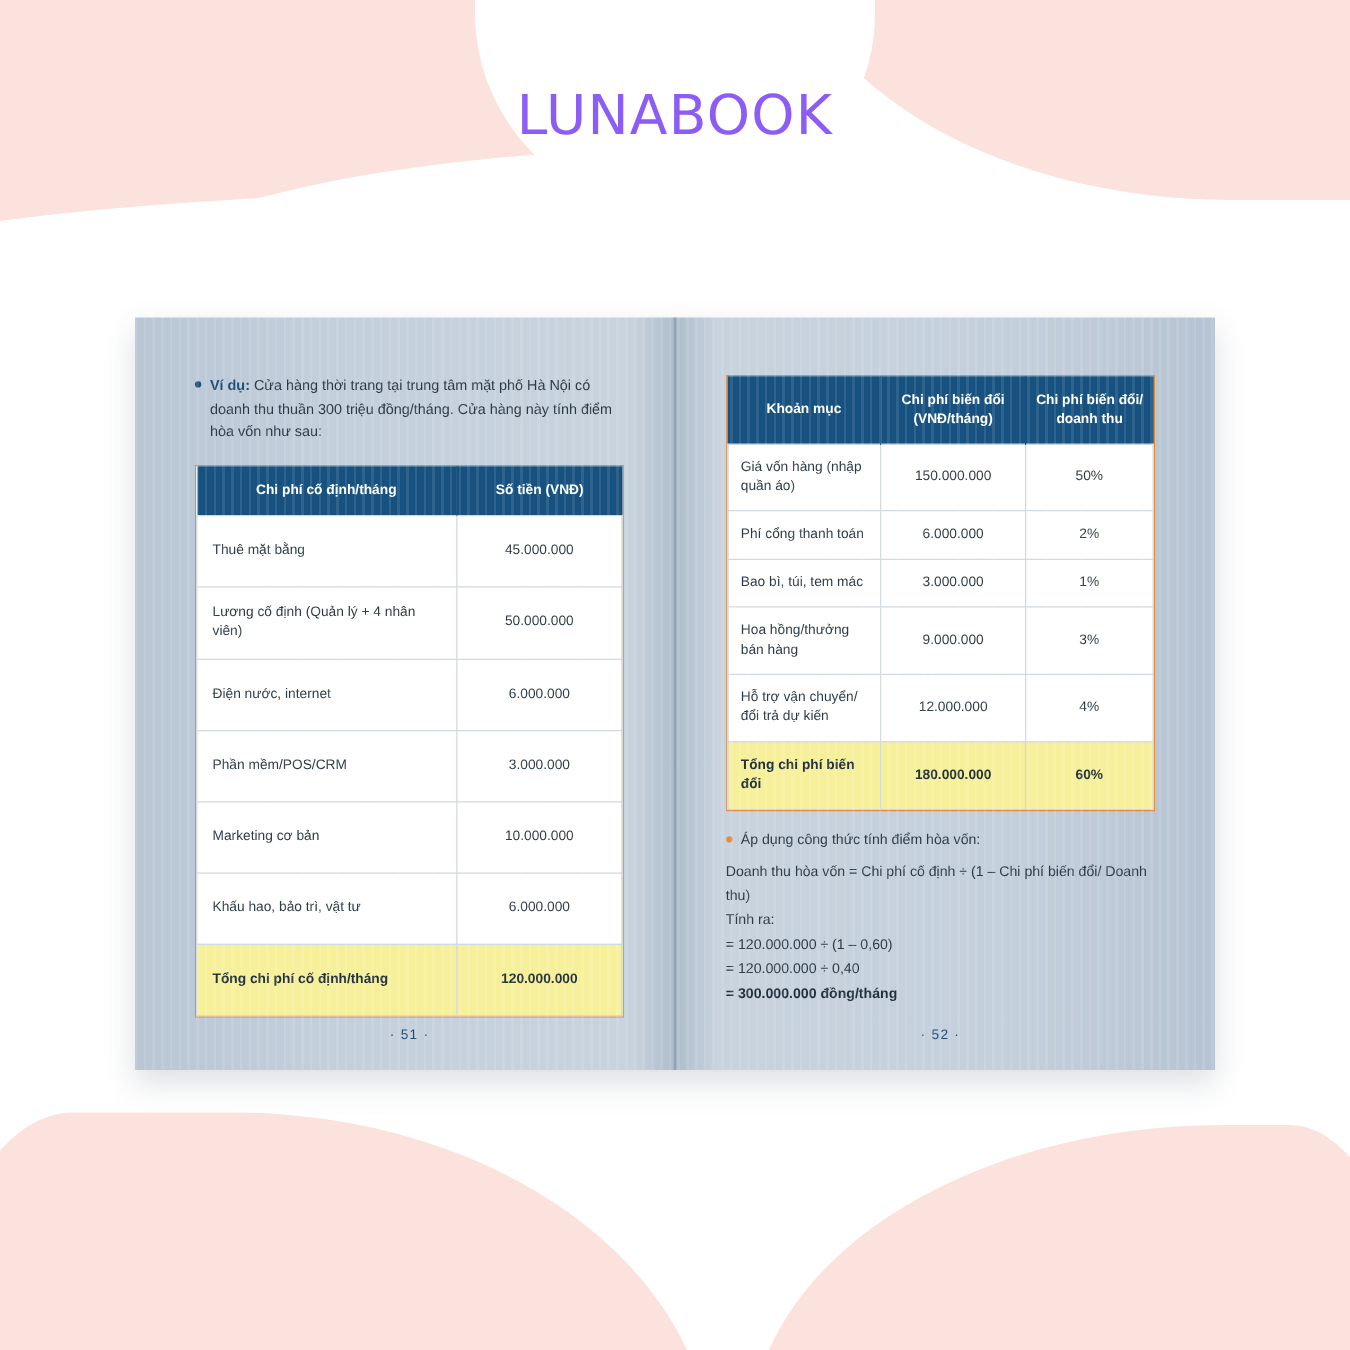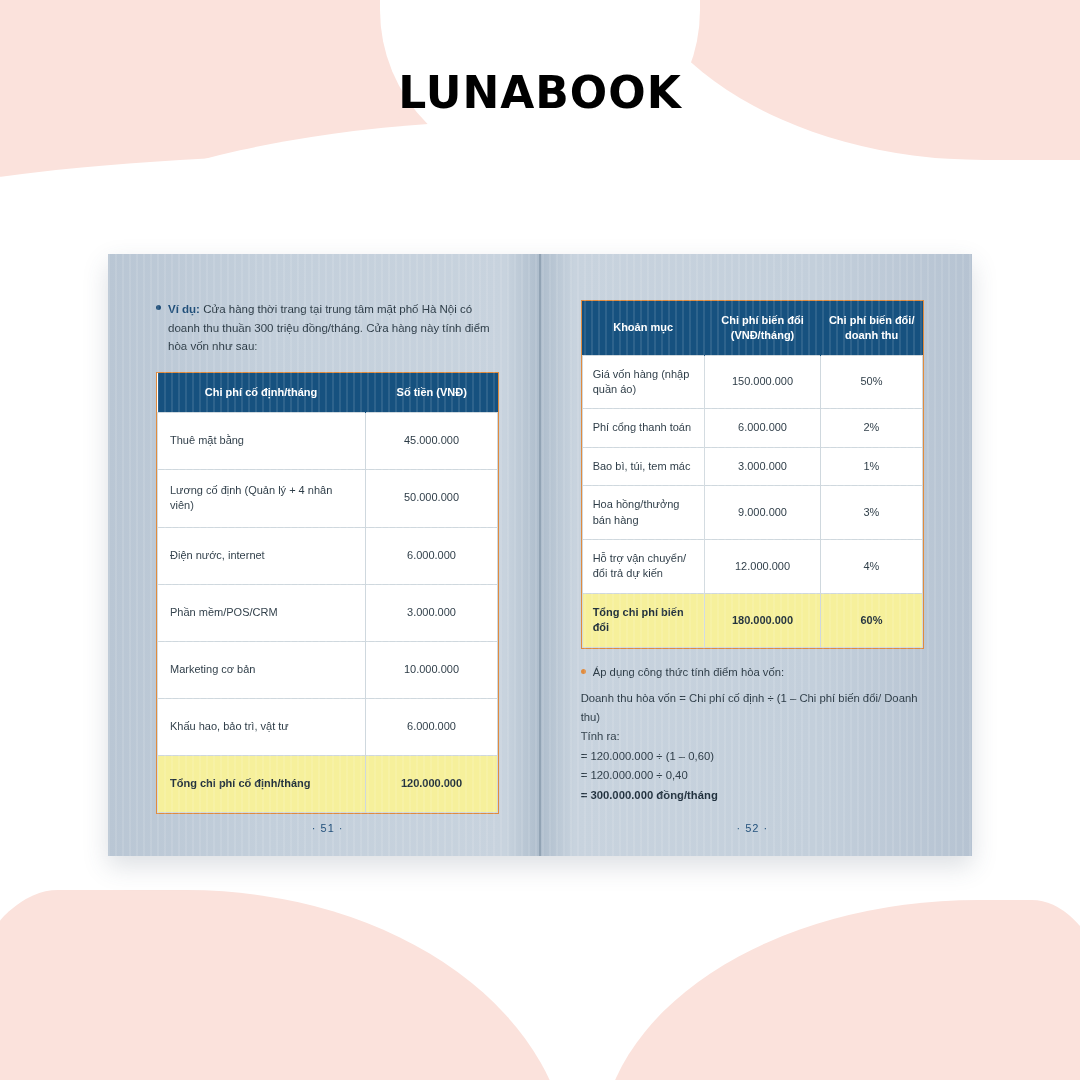--- a/index.html
+++ b/index.html
@@ -84,24 +84,24 @@
     border-radius: 0 0 160px 160px;
     display: flex;
     align-items: flex-end;
     justify-content: center;
     padding-bottom: 52px;
     box-sizing: border-box;
     z-index: 5;
   }
   .logo-text {
     font-family: "DejaVu Sans", sans-serif;
-    font-weight: bold;
+    font-weight: normal;
     font-size: 44px;
     letter-spacing: 1px;
-    color: #000000;
+    color: #8b5cf6;
   }
 
   
   .book {
     position: absolute;
     left: 108px;
     top: 254px;
     width: 864px;
     height: 602px;
     background: linear-gradient(90deg,#b9c6d4 0%, #c3cfdb 18%, #c8d3de 46%, #aebdcc 50%, #c8d3de 54%, #c3cfdb 82%, #b6c3d2 100%);

